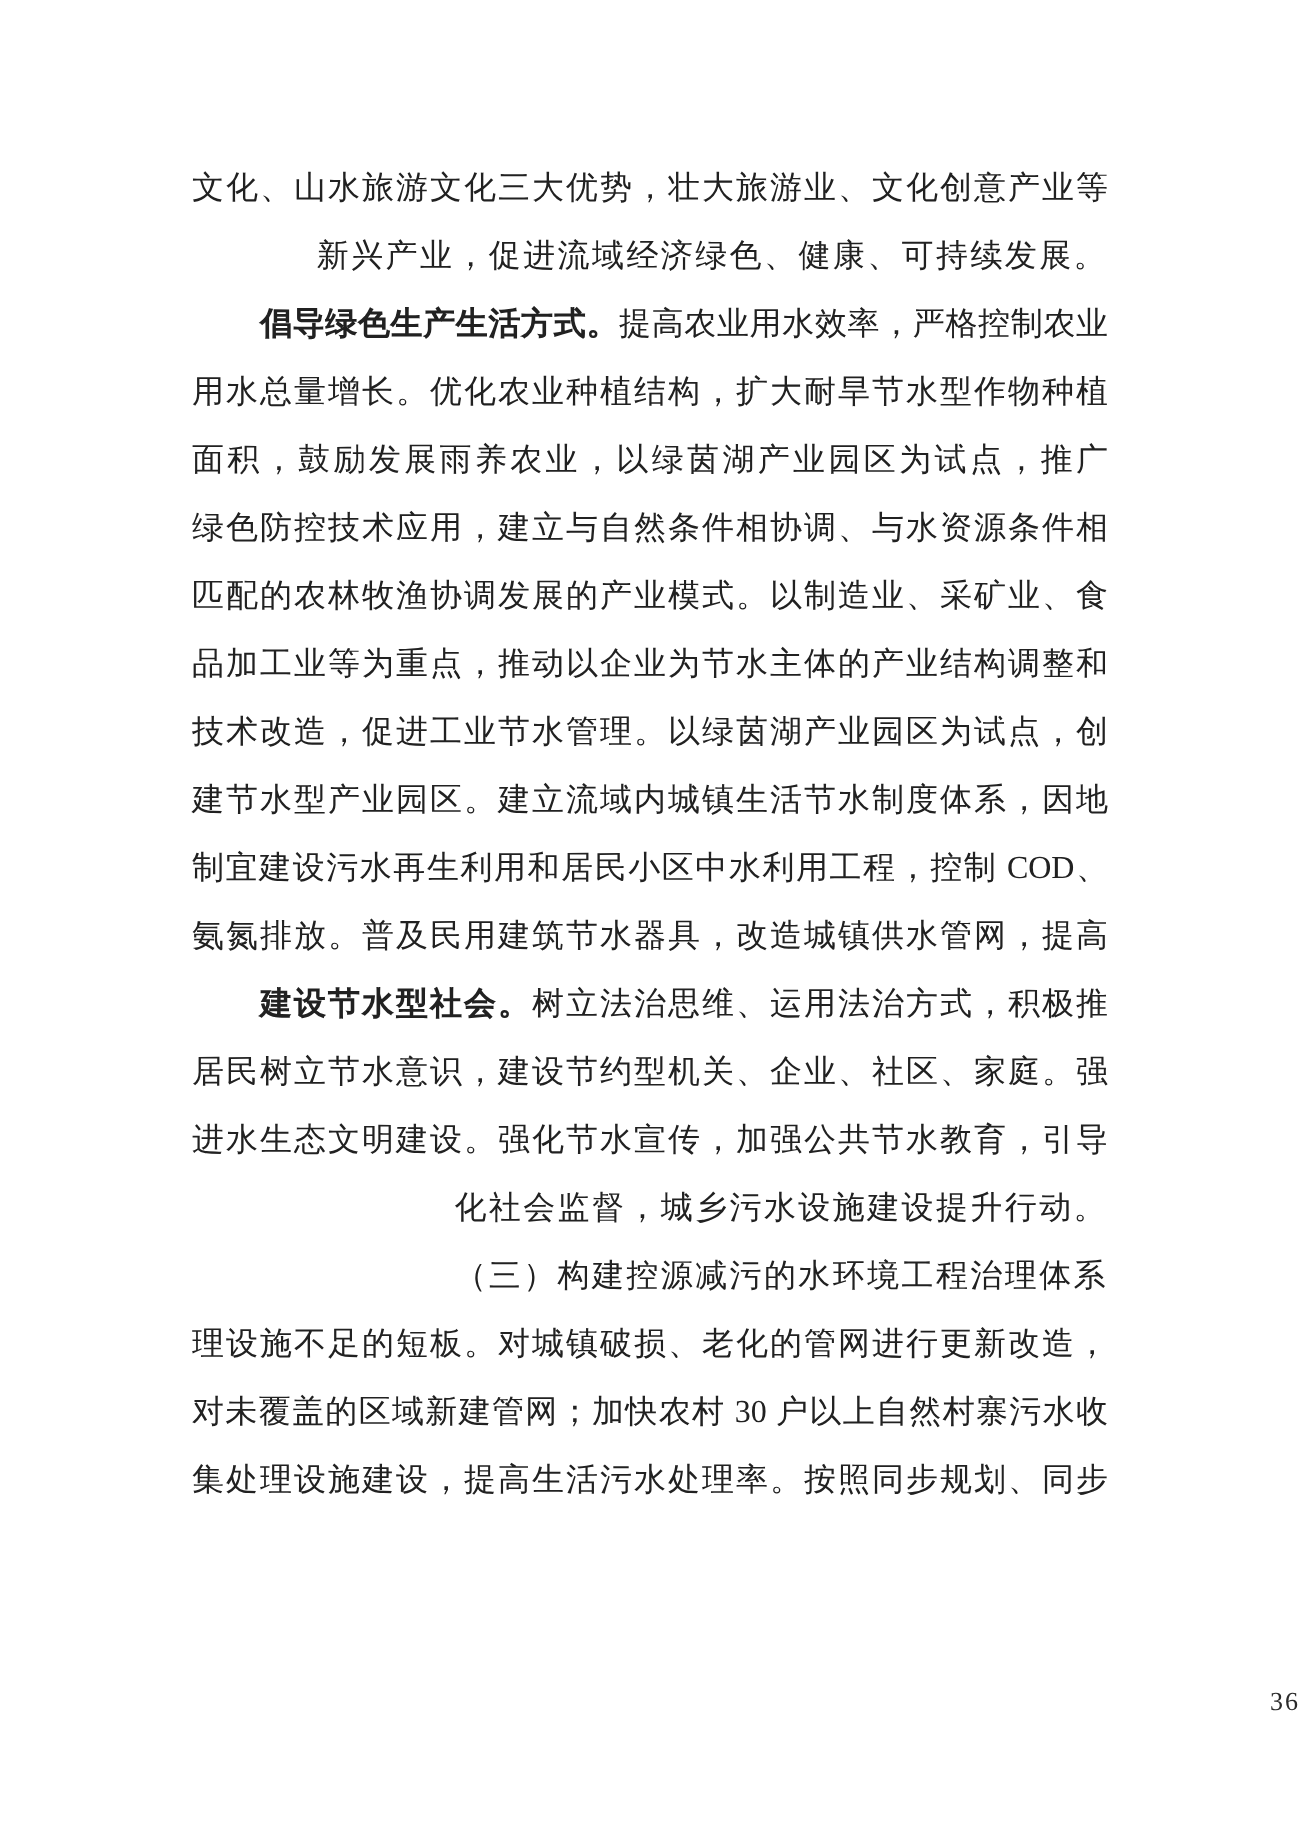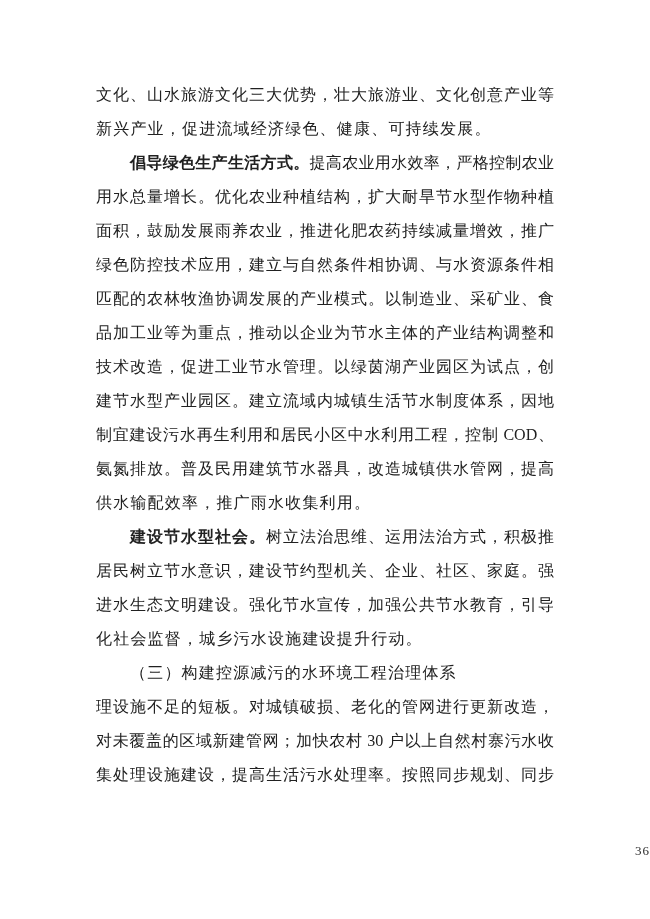--- a/index.html
+++ b/index.html
@@ -24,21 +24,21 @@
     height: 34px;
     line-height: 34px;
     font-size: 16px;
     color: #212121;
   }
   .line.justify {
     text-align: justify;
     text-align-last: justify;
   }
   .line.left {
-    text-align: left;
+    text-align: right;
     letter-spacing: 1.2px;
   }
   .line.indent { padding-left: 34px; }
   .seg-normal { font-weight: normal; }
   .seg-bold { font-weight: 700; }
   .seg-kai { font-weight: 500; }
   .page-number {
     position: absolute;
     left: 0; top: 843px;
     width: 100%;
@@ -50,29 +50,28 @@
 </style>
 </head>
 <body>
 
 <div class="page">
   <div class="text-block" id="content">
       <div class="line justify"><span class="seg-normal">文化、山水旅游文化三大优势，壮大旅游业、文化创意产业等</span></div>
       <div class="line left"><span class="seg-normal">新兴产业，促进流域经济绿色、健康、可持续发展。</span></div>
       <div class="line justify indent"><span class="seg-bold">倡导绿色生产生活方式。</span><span class="seg-normal">提高农业用水效率，严格控制农业</span></div>
       <div class="line justify"><span class="seg-normal">用水总量增长。优化农业种植结构，扩大耐旱节水型作物种植</span></div>
-      <div class="line justify"><span class="seg-normal">面积，鼓励发展雨养农业，推进化肥农药持续减量增效，推广</span></div>
+      <div class="line justify"><span class="seg-normal">面积，鼓励发展雨养农业，以绿茵湖产业园区为试点，推广</span></div>
       <div class="line justify"><span class="seg-normal">绿色防控技术应用，建立与自然条件相协调、与水资源条件相</span></div>
       <div class="line justify"><span class="seg-normal">匹配的农林牧渔协调发展的产业模式。以制造业、采矿业、食</span></div>
       <div class="line justify"><span class="seg-normal">品加工业等为重点，推动以企业为节水主体的产业结构调整和</span></div>
       <div class="line justify"><span class="seg-normal">技术改造，促进工业节水管理。以绿茵湖产业园区为试点，创</span></div>
       <div class="line justify"><span class="seg-normal">建节水型产业园区。建立流域内城镇生活节水制度体系，因地</span></div>
       <div class="line justify"><span class="seg-normal">制宜建设污水再生利用和居民小区中水利用工程，控制 COD、</span></div>
       <div class="line justify"><span class="seg-normal">氨氮排放。普及民用建筑节水器具，改造城镇供水管网，提高</span></div>
-      <div class="line left"><span class="seg-normal">供水输配效率，推广雨水收集利用。</span></div>
       <div class="line justify indent"><span class="seg-bold">建设节水型社会。</span><span class="seg-normal">树立法治思维、运用法治方式，积极推</span></div>
       <div class="line justify"><span class="seg-normal">居民树立节水意识，建设节约型机关、企业、社区、家庭。强</span></div>
       <div class="line justify"><span class="seg-normal">进水生态文明建设。强化节水宣传，加强公共节水教育，引导</span></div>
       <div class="line left"><span class="seg-normal">化社会监督，城乡污水设施建设提升行动。</span></div>
       <div class="line left indent"><span class="seg-kai">（三）构建控源减污的水环境工程治理体系</span></div>
       <div class="line justify"><span class="seg-normal">理设施不足的短板。对城镇破损、老化的管网进行更新改造，</span></div>
       <div class="line justify"><span class="seg-normal">对未覆盖的区域新建管网；加快农村 30 户以上自然村寨污水收</span></div>
       <div class="line justify"><span class="seg-normal">集处理设施建设，提高生活污水处理率。按照同步规划、同步</span></div>
     </div>
   <div class="page-number">36</div>

